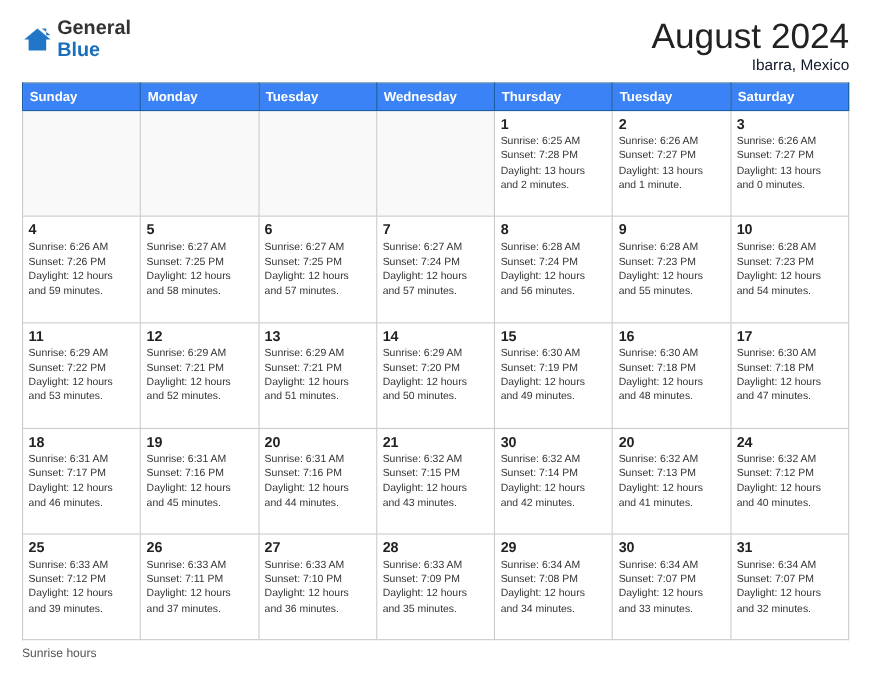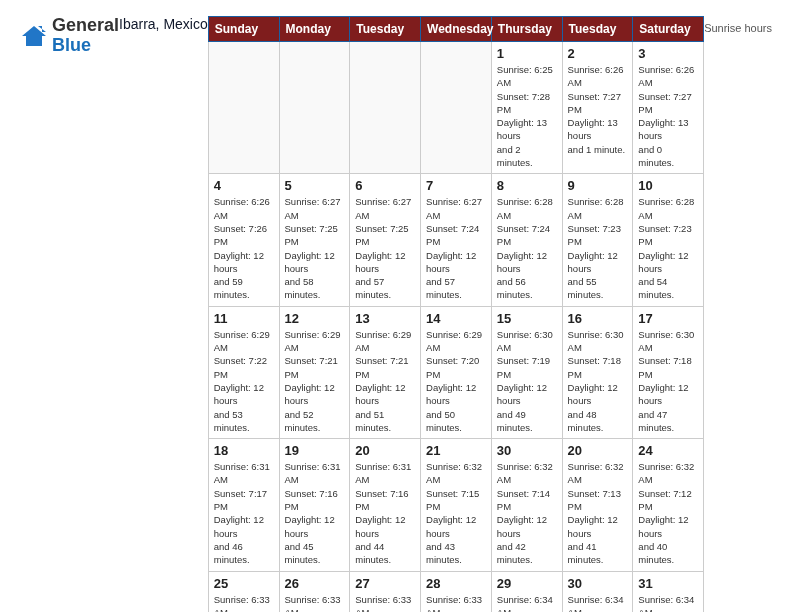--- a/index.html
+++ b/index.html
@@ -8,21 +8,21 @@
       background: #fff;
       width: 792px;
       height: 612px;
       overflow: hidden;
     }
     .page {
       width: 792px;
       height: 612px;
       padding: 16px 20px 12px 20px;
       display: flex;
-      flex-direction: row;
+      flex-direction: column;
     }
     .header {
       display: flex;
       justify-content: space-between;
       align-items: flex-start;
       margin-bottom: 8px;
     }
     .logo {
       display: flex;
       align-items: center;
@@ -53,21 +53,21 @@
       color: #0f172a;
     }
     .calendar {
       flex: 1;
       border: 1px solid #ccc;
       border-collapse: collapse;
       width: 100%;
       table-layout: fixed;
     }
     .calendar th {
-      background: #7f1d1d;
+      background: #3b82f6;
       color: #fff;
       font-size: 12px;
       font-weight: bold;
       text-align: left;
       padding: 5px 6px;
       border: 1px solid #1a5fa3;
     }
     .calendar td {
       vertical-align: top;
       border: 1px solid #ccc;
@@ -107,20 +107,21 @@
       <svg class="logo-icon" viewBox="0 0 28 28">
         <polygon points="14,4 26,14 22,14 22,24 6,24 6,14 2,14" fill="#2176c7"></polygon>
         <polygon points="18,4 26,10 22,10 22,4" fill="#2176c7"></polygon>
       </svg>
       <div class="logo-text">
         <span class="logo-general">General</span><br>
         <span class="logo-blue">Blue</span>
       </div>
     </div>
     <div class="title-block">
+      <div class="month-year">August 2024</div>
       <div class="location">Ibarra, Mexico</div>
     </div>
   </div>
 
   <table class="calendar">
     <thead>
       <tr>
         <th>Sunday</th>
         <th>Monday</th>
         <th>Tuesday</th>

